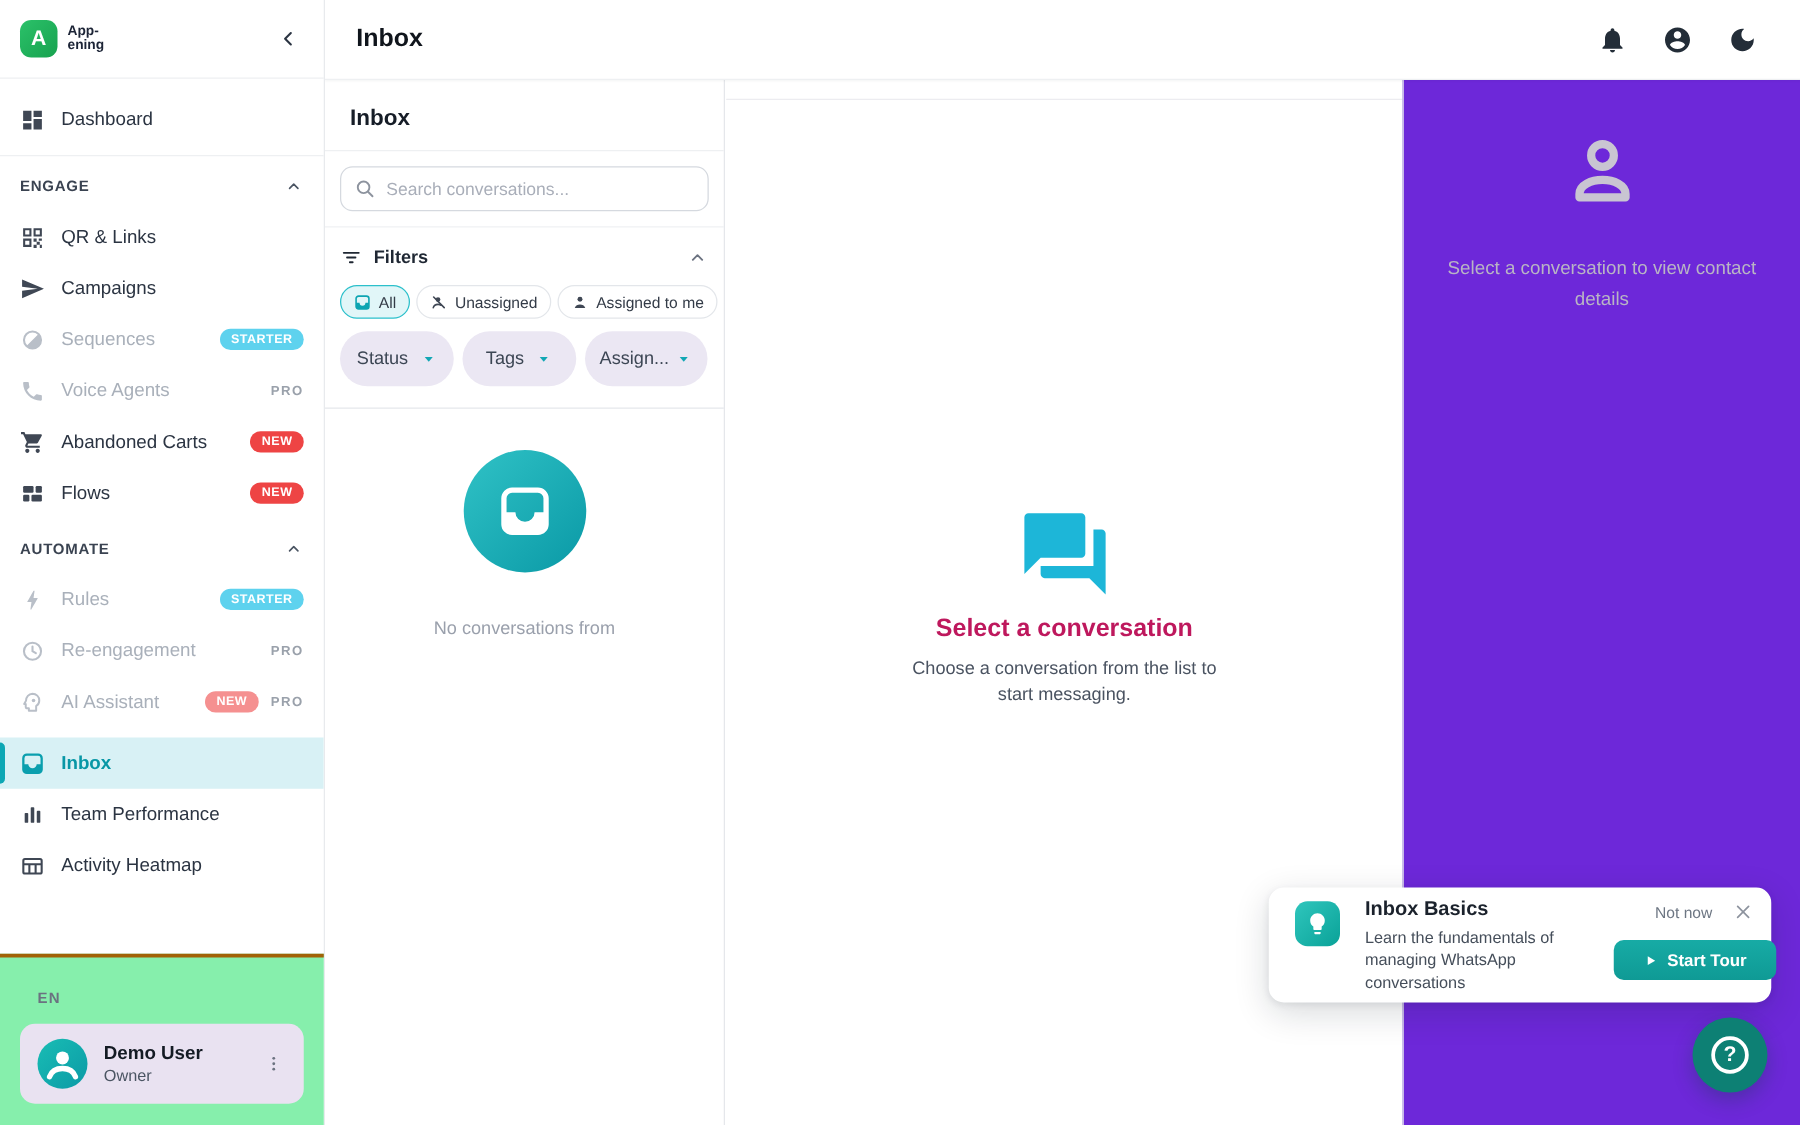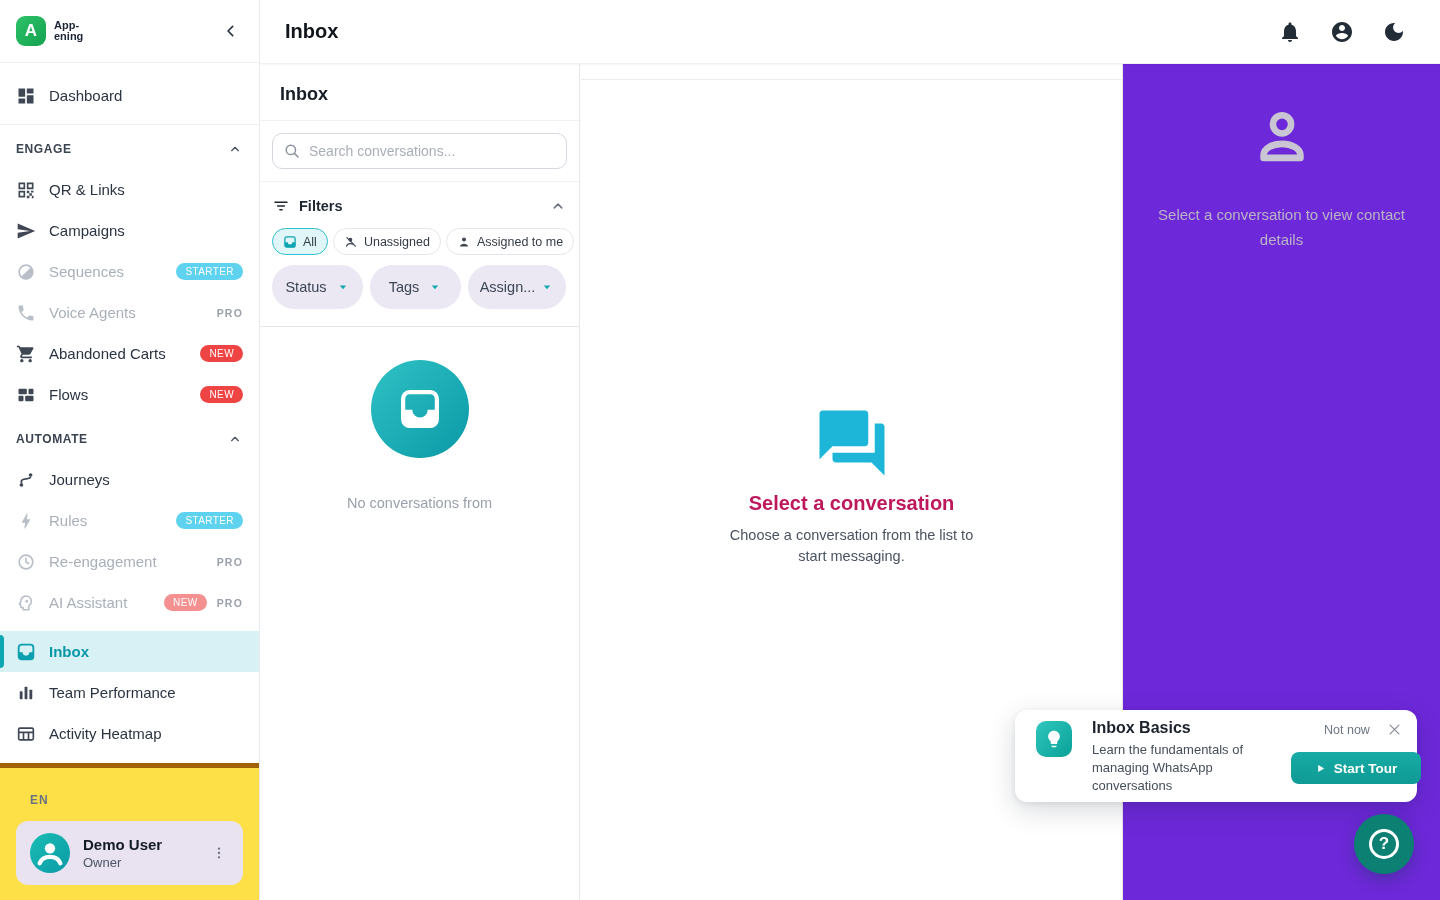--- a/index.html
+++ b/index.html
@@ -20,26 +20,26 @@
   .nav-item.is-disabled { color:#a9b0ba; }
   .nav-item.is-disabled .nav-icon { color:#b9bfc8; }
   .nav-item.is-active { background:#d8f1f5; color:#0897a6; font-weight:bold; }
   .nav-item.is-active .nav-icon { color:#0a9fae; }
   .nav-item.is-active::before { content:""; position:absolute; left:0; top:4px; bottom:4px; width:4px; background:#0da7b4; border-radius:0 4px 4px 0; }
   .nav-divider { height:1px; background:#eef0f2; margin:8px 0; }
   .section-header { display:flex; align-items:center; height:24px; margin-top:12px; padding:0 16px; font-size:12px; font-weight:bold; letter-spacing:.6px; color:#3a4351; }
   .section-header .sec-chevron { margin-left:auto; color:#4b5563; }
   .section-items { margin-top:8px; }
   .item-right { margin-left:auto; display:flex; align-items:center; gap:10px; }
-  .badge { font-size:10px; font-weight:normal; letter-spacing:.4px; color:#fff; padding:3px 9px; border-radius:10px; }
+  .badge { font-size:10px; font-weight:bold; letter-spacing:.4px; color:#fff; padding:3px 9px; border-radius:10px; }
   .badge-starter { background:#5ed2ee; }
   .badge-new { background:#ee4444; }
   .badge-new.muted { background:#f59090; }
   .pro-label { font-size:10.5px; font-weight:bold; letter-spacing:1.2px; color:#9aa1ab; }
-  .sidebar-footer { position:absolute; bottom:0; left:0; right:0; height:137px; border-top:5px solid #a16207; background:#fde047; }
+  .sidebar-footer { position:absolute; bottom:0; left:0; right:0; height:137px; border-top:3px solid #a16207; background:#86efac; }
   .lang-label { margin:25px 0 0 30px; font-size:12px; font-weight:bold; letter-spacing:1px; color:#6b7280; }
   .user-card { margin:14px 16px 0; height:64px; border-radius:12px; background:#e9e2f1; display:flex; align-items:center; padding:0 10px 0 14px; gap:13px; cursor:pointer; }
   .avatar { width:40px; height:40px; border-radius:50%; background:linear-gradient(135deg,#19bdb4,#0b9aa6); display:flex; align-items:center; justify-content:center; color:#fff; flex:0 0 40px; }
   .user-name { font-size:15px; font-weight:bold; color:#141b24; }
   .user-role { font-size:13px; color:#4b5563; margin-top:2px; }
   .dots-btn { margin-left:auto; background:none; border:none; cursor:pointer; color:#6b7280; padding:6px; }
 
   
   .topbar { position:absolute; left:260px; top:0; right:0; height:64px; background:#fff; border-bottom:1px solid #eef0f2; box-shadow:0 1px 2px rgba(20,30,40,.05); display:flex; align-items:center; padding:0 26px 0 25px; z-index:4; }
   .topbar-title { font-size:20px; font-weight:bold; color:#10151c; }
@@ -208,28 +208,20 @@
         </div>
       </div>
 
       <div class="section-header">
         <span>AUTOMATE</span>
         <svg class="sec-chevron" width="16" height="16">
             <use href="#i-chevron-up"></use>
           </svg>
       </div>
       <div class="section-items">
-        <div class="nav-item">
-          <svg class="nav-icon" viewBox="0 0 24 24">
-              <circle cx="6.5" cy="18" r="2.2" fill="currentColor"></circle>
-              <circle cx="17.5" cy="6" r="2.2" fill="currentColor"></circle>
-              <path d="M6.5 15.5v-2.2c0-3.6 11-1.6 11-5.2V8.2" fill="none" stroke="currentColor" stroke-width="2.1" stroke-linecap="round"></path>
-            </svg>
-          <span>Journeys</span>
-        </div>
         <div class="nav-item is-disabled">
           <svg class="nav-icon" viewBox="0 0 24 24">
               <path fill="currentColor" d="M11 21h-1l1-7H7.5c-.88 0-.33-.75-.31-.78C8.48 10.94 10.42 7.54 13.01 3h1l-1 7h3.51c.4 0 .62.19.4.66C12.97 17.55 11 21 11 21z"></path>
             </svg>
           <span>Rules</span>
           <span class="item-right">
               <span class="badge badge-starter">STARTER</span>
             </span>
         </div>
         <div class="nav-item is-disabled">

